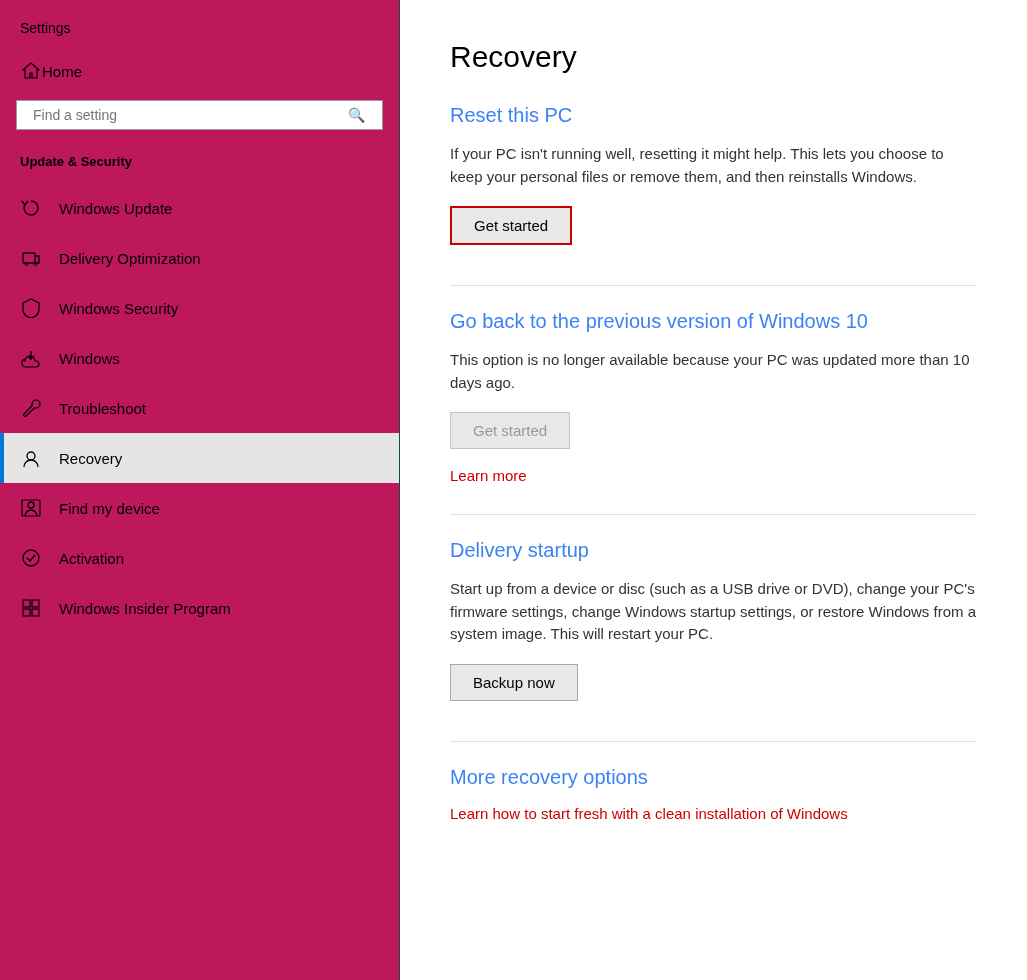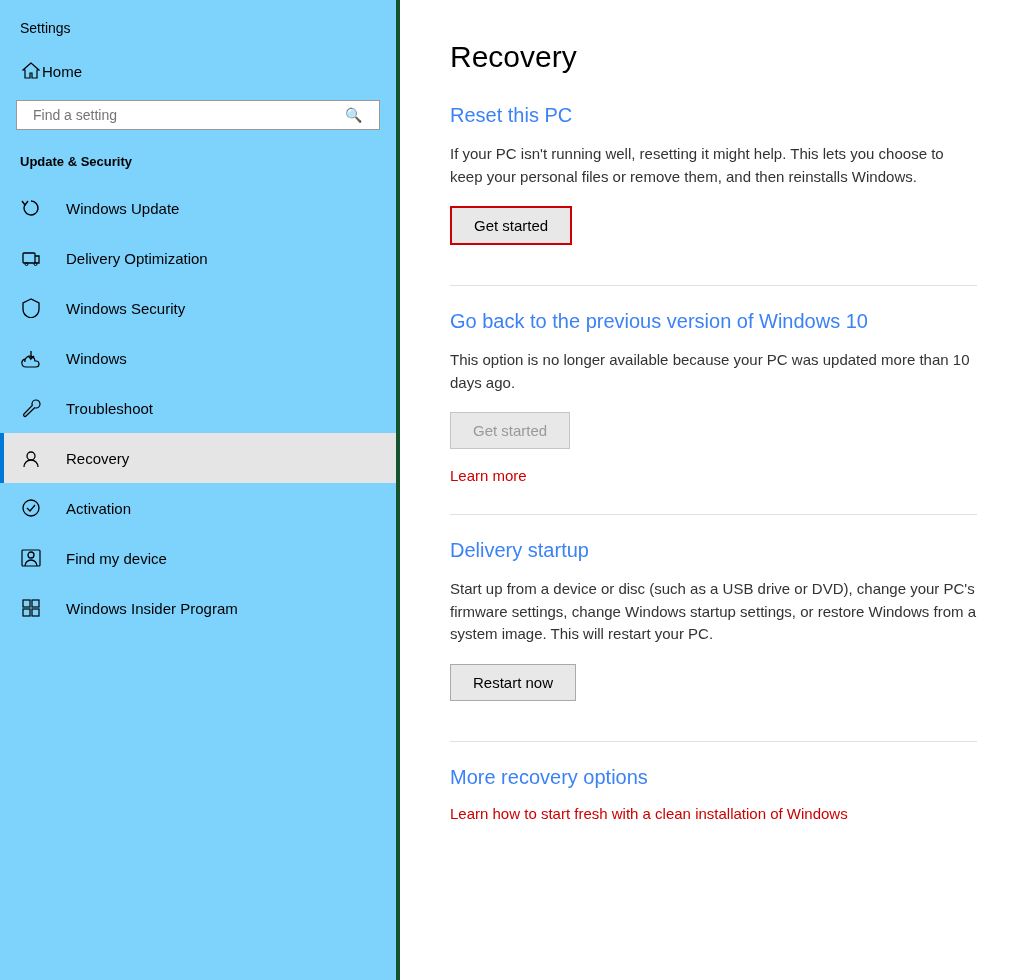--- a/index.html
+++ b/index.html
@@ -9,24 +9,24 @@
       display: flex;
       width: 1027px;
       height: 980px;
       overflow: hidden;
     }
 
     
     .sidebar {
       width: 400px;
       min-width: 400px;
-      background: #7dd3fc;
+      background: #be185d;
       display: flex;
       flex-direction: column;
-      border-right: 4px solid #14532d;
+      border-right: 1px solid #14532d;
       height: 100%;
       overflow-y: auto;
     }
 
     .sidebar-title {
       font-size: 14px;
       font-weight: 400;
       color: #000;
       padding: 20px 20px 14px 20px;
     }
@@ -66,21 +66,21 @@
     .section-label {
       font-size: 13px;
       font-weight: 700;
       color: #000;
       padding: 10px 20px 14px 20px;
     }
 
     .nav-item {
       display: flex;
       align-items: center;
-      gap: 24px;
+      gap: 17px;
       padding: 14px 20px;
       cursor: pointer;
       font-size: 15px;
       color: #000;
       position: relative;
     }
 
     .nav-item.active {
       background: #e5e5e5;
     }
@@ -273,36 +273,36 @@
         <circle cx="10" cy="8" r="4" stroke="#000" stroke-width="1.3" fill="none"></circle>
         <path d="M3 19c0-3.87 3.13-7 7-7s7 3.13 7 7" stroke="#000" stroke-width="1.3" fill="none"></path>
       </svg>
     </div>
     <span>Recovery</span>
   </div>
 
   <div class="nav-item">
     <div class="nav-icon">
       <svg width="20" height="20" viewBox="0 0 20 20" fill="none" xmlns="http://www.w3.org/2000/svg">
-        <circle cx="10" cy="10" r="8" stroke="#000" stroke-width="1.3" fill="none"></circle>
-        <polyline points="6,10 9,13 14,7" stroke="#000" stroke-width="1.3" fill="none"></polyline>
-      </svg>
-    </div>
-    <span>Activation</span>
-  </div>
-
-  <div class="nav-item">
-    <div class="nav-icon">
-      <svg width="20" height="20" viewBox="0 0 20 20" fill="none" xmlns="http://www.w3.org/2000/svg">
         <circle cx="10" cy="7" r="3" stroke="#000" stroke-width="1.3" fill="none"></circle>
         <path d="M4 18c0-3.31 2.69-6 6-6s6 2.69 6 6" stroke="#000" stroke-width="1.3" fill="none"></path>
         <rect x="1" y="2" width="18" height="16" rx="1" stroke="#000" stroke-width="1.2" fill="none"></rect>
       </svg>
     </div>
     <span>Find my device</span>
+  </div>
+
+  <div class="nav-item">
+    <div class="nav-icon">
+      <svg width="20" height="20" viewBox="0 0 20 20" fill="none" xmlns="http://www.w3.org/2000/svg">
+        <circle cx="10" cy="10" r="8" stroke="#000" stroke-width="1.3" fill="none"></circle>
+        <polyline points="6,10 9,13 14,7" stroke="#000" stroke-width="1.3" fill="none"></polyline>
+      </svg>
+    </div>
+    <span>Activation</span>
   </div>
 
 
   <div class="nav-item">
     <div class="nav-icon">
       <svg width="20" height="20" viewBox="0 0 20 20" fill="none" xmlns="http://www.w3.org/2000/svg">
         <rect x="2" y="2" width="7" height="7" stroke="#000" stroke-width="1.2" fill="none"></rect>
         <rect x="11" y="2" width="7" height="7" stroke="#000" stroke-width="1.2" fill="none"></rect>
         <rect x="2" y="11" width="7" height="7" stroke="#000" stroke-width="1.2" fill="none"></rect>
         <rect x="11" y="11" width="7" height="7" stroke="#000" stroke-width="1.2" fill="none"></rect>
@@ -329,21 +329,21 @@
     <button class="btn-disabled" disabled="">Get started</button>
     <br>
     <a class="link-text">Learn more</a>
   </div>
 
   <hr class="divider">
 
   <div>
     <h2 class="section-title">Delivery startup</h2>
     <p class="section-desc">Start up from a device or disc (such as a USB drive or DVD), change your PC's firmware settings, change Windows startup settings, or restore Windows from a system image. This will restart your PC.</p>
-    <button class="btn-secondary">Restart now</button>
+    <button class="btn-secondary">Backup now</button>
   </div>
 
   <hr class="divider">
 
   <div>
     <h2 class="section-title">More recovery options</h2>
     <a class="link-text">Learn how to start fresh with a clean installation of Windows</a>
   </div>
 </div>
 

